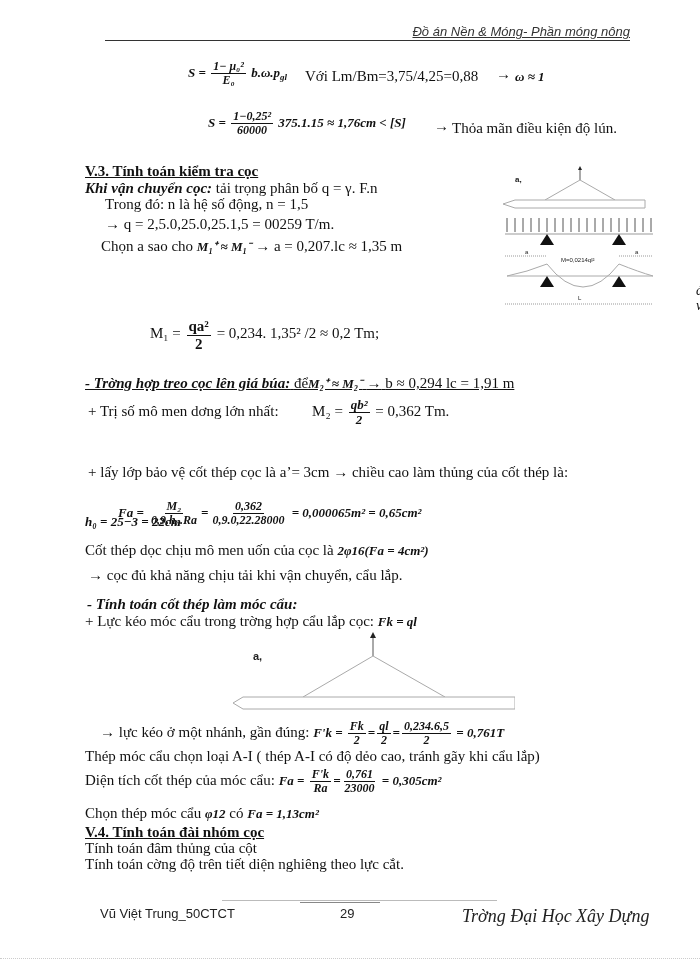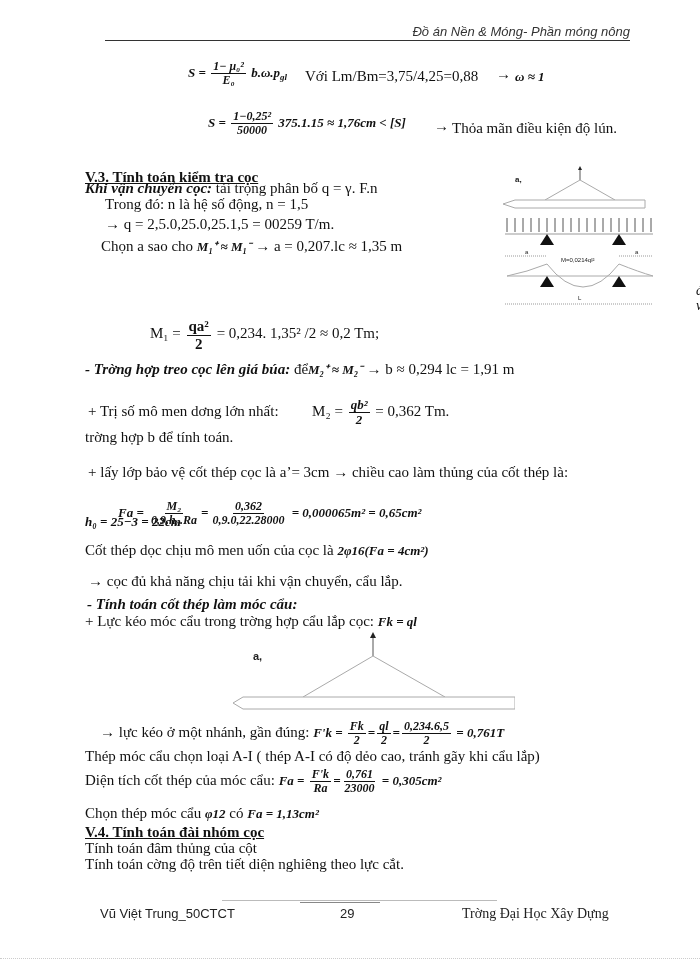--- a/index.html
+++ b/index.html
@@ -1,21 +1,21 @@
 <!DOCTYPE html>
 <html><head>
   <meta charset="utf-8">
   <style>
     html, body { margin: 0; padding: 0; background: #ffffff; }
     body { width: 700px; height: 960px; position: relative; overflow: hidden;
       font-family: "Liberation Serif", serif; color: #111; font-size: 15px; }
     .abs { position: absolute; white-space: nowrap; }
     .header-line { position: absolute; left: 105px; top: 40px; width: 525px; height: 0; border-top: 1px solid #333; }
     .header-title { position: absolute; right: 70px; top: 24px; font-family: "Liberation Sans", sans-serif;
-      font-style: italic; font-size: 13px; color: #333; }
+      font-style: italic; font-size: 13px; color: #333; text-decoration: underline; }
     .b { font-weight: bold; }
     .i { font-style: italic; }
     .bi { font-weight: bold; font-style: italic; }
     .frac { display: inline-flex; flex-direction: column; align-items: center; vertical-align: middle; margin: 0 2px; justify-content: space-between; }
     .frac .num { border-bottom: 1px solid #111; padding: 0 2px; line-height: 1.1; }
     .frac .den { padding: 0 2px; line-height: 1.1; }
     .m { font-family: "Liberation Serif", serif; font-weight: bold; font-style: italic; font-size: 13px; }
     .m .frac { font-size: 12px; }
     sup, sub { font-size: 9px; }
     .section { font-weight: bold; text-decoration: underline; }
@@ -40,28 +40,28 @@
   <span>b.ω.p</span><sub>gl</sub>
 </div>
 <div class="abs" style="left:305px; top:68px; font-size:15px;">Với Lm/Bm=3,75/4,25=0,88</div>
 <div class="abs" style="left:496px; top:66px; font-size:15px;">→</div>
 <div class="abs m" style="left:515px; top:69px;">ω ≈ 1</div>
 
 <div class="abs m" style="left:208px; top:110px;">
   <span>S =</span>
   <span class="frac">
       <span class="num">1−0,25²</span>
-      <span class="den">50000</span>
+      <span class="den">60000</span>
     </span>
   <span>375.1.15 ≈ 1,76cm &lt; [S]</span>
 </div>
 <div class="abs" style="left:434px; top:118px;">→</div>
 <div class="abs" style="left:452px; top:120px;">Thỏa mãn điều kiện độ lún.</div>
 
-<div class="abs section" style="left:85px; top:163px;margin-top:6px;">V.3. Tính toán kiểm tra cọc</div>
+<div class="abs section" style="left:85px; top:163px;">V.3. Tính toán kiểm tra cọc</div>
 <div class="abs" style="left:85px; top:180px;">
   <span class="bi">Khi vận chuyển cọc:</span><span> tải trọng phân bố  q = γ. F.n</span>
 </div>
 <div class="abs" style="left:105px; top:196px;">Trong đó:  n là hệ số động, n = 1,5</div>
 <div class="abs" style="left:105px; top:216px;">
   <span>→ </span><span>q = 2,5.0,25.0,25.1,5 = 00259 T/m.</span>
 </div>
 <div class="abs" style="left:101px; top:237px;">
   <span>Chọn a sao cho</span>
   <span class="m">M₁⁺ ≈ M₁⁻</span>
@@ -118,40 +118,39 @@
 
 <div class="abs" style="left:150px; top:318px;">
   <span>M₁ =</span>
   <span class="frac b">
       <span class="num">qa²</span>
       <span class="den">2</span>
     </span>
   <span>= 0,234. 1,35² /2 ≈ 0,2 Tm;</span>
 </div>
 
-<div class="abs" style="left:85px; top:360px;">
+<div class="abs" style="left:85px; top:374px;text-decoration:underline;">
   <span class="bi">- Trờng   hợp treo cọc lên giá búa:</span>
   <span>để</span><span class="m">M₂⁺ ≈ M₂⁻</span>
   <span>→</span>
   <span>b ≈ 0,294 lc  = 1,91 m</span>
 </div>
 
 <div class="abs" style="left:88px; top:398px;">
   <span>+ Trị số mô men dơng   lớn nhất:</span>
   <span style="display:inline-block; width:26px;"></span>
   <span>M₂ =</span>
   <span class="frac m">
       <span class="num">qb²</span>
       <span class="den">2</span>
     </span>
   <span>= 0,362 Tm.</span>
 </div>
 
 <div class="abs" style="left:85px; top:430px; line-height:15px;">
-  <div>trờng   hợp b để tính toán.</div>
 </div>
 
 <div class="abs" style="left:88px; top:464px;">
   <span>+ lấy lớp bảo vệ cốt thép cọc là a’= 3cm</span>
   <span>→</span>
   <span>chiều cao làm thủng của cốt thép là:</span>
 </div>
 <div class="abs m" style="left:85px; top:482px;margin-top:32px;">h₀ = 25−3 = 22cm</div>
 
 <div class="abs m" style="left:118px; top:500px;">
@@ -163,21 +162,21 @@
       <span class="num">0,362</span>
       <span class="den">0,9.0,22.28000</span>
     </span>
   <span>= 0,000065m² = 0,65cm²</span>
 </div>
 
 <div class="abs" style="left:85px; top:542px;">
   <span>Cốt thép dọc chịu mô men uốn của cọc là</span>
   <span class="m">2φ16(Fa = 4cm²)</span>
 </div>
-<div class="abs" style="left:88px; top:567px;margin-top:6px;">
+<div class="abs" style="left:88px; top:567px;">
   <span>→ </span><span>cọc đủ khả năng chịu tải khi vận chuyển, cẩu lắp.</span>
 </div>
 
 <div class="abs bi" style="left:87px; top:596px;">- Tính toán cốt thép làm móc cẩu:</div>
 <div class="abs" style="left:85px; top:613px;">
   <span>+ Lực kéo móc cẩu trong trờng   hợp cẩu lắp cọc:</span>
   <span class="m">Fk = ql</span>
 </div>
 
 <svg style="left:225px; top:630px;" width="290" height="80" viewBox="0 0 290 80">
@@ -231,14 +230,14 @@
 </div>
 
 <div class="abs section" style="left:85px; top:824px;">V.4. Tính toán đài nhóm cọc</div>
 <div class="abs" style="left:85px; top:840px;">Tính toán đâm thủng của cột</div>
 <div class="abs" style="left:85px; top:856px;">Tính toán cờng   độ trên tiết diện nghiêng theo lực cắt.</div>
 
 <div class="footer-line"></div>
 <div class="footer-line2"></div>
 <div class="footer" style="left:100px;">Vũ Việt Trung_50CTCT</div>
 <div class="footer" style="left:340px;">29</div>
-<div class="footer" style="left:462px; font-family:'Liberation Serif', serif; font-size:14px;">Trờng  Đại Học Xây Dựng</div>
+<div class="footer" style="left:462px; font-family:'Liberation Serif', serif; font-size:18px;font-style:italic;">Trờng  Đại Học Xây Dựng</div>
 <div class="dotted-bottom"></div>
 
 </body></html>

